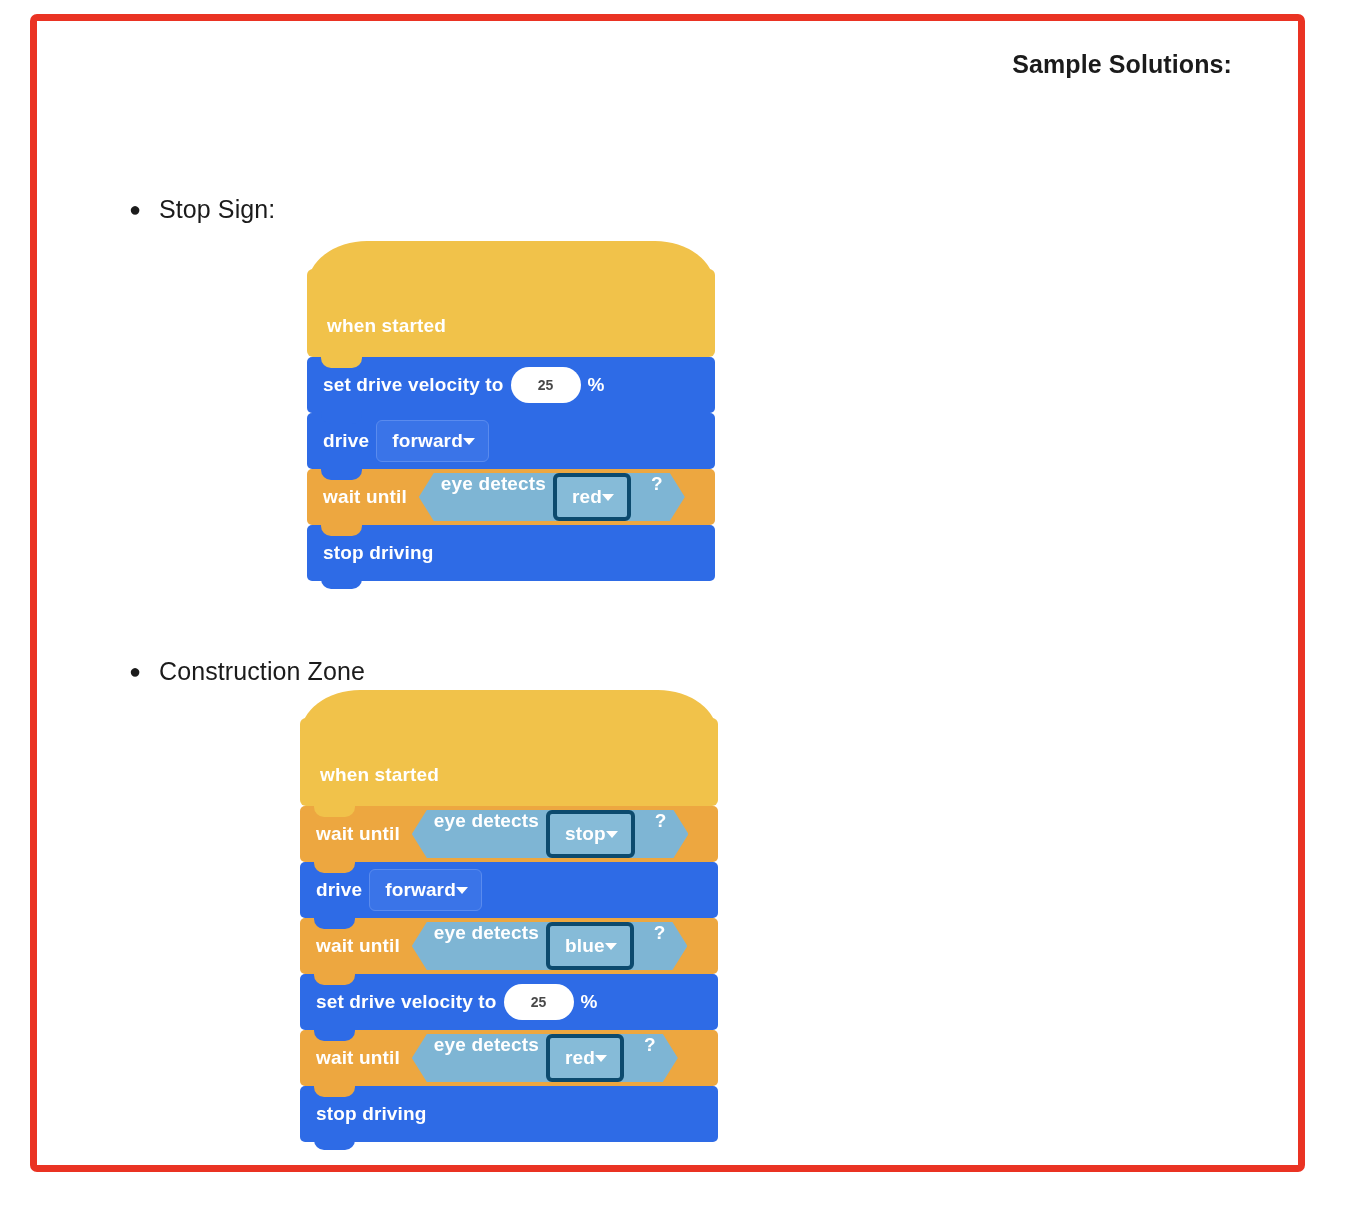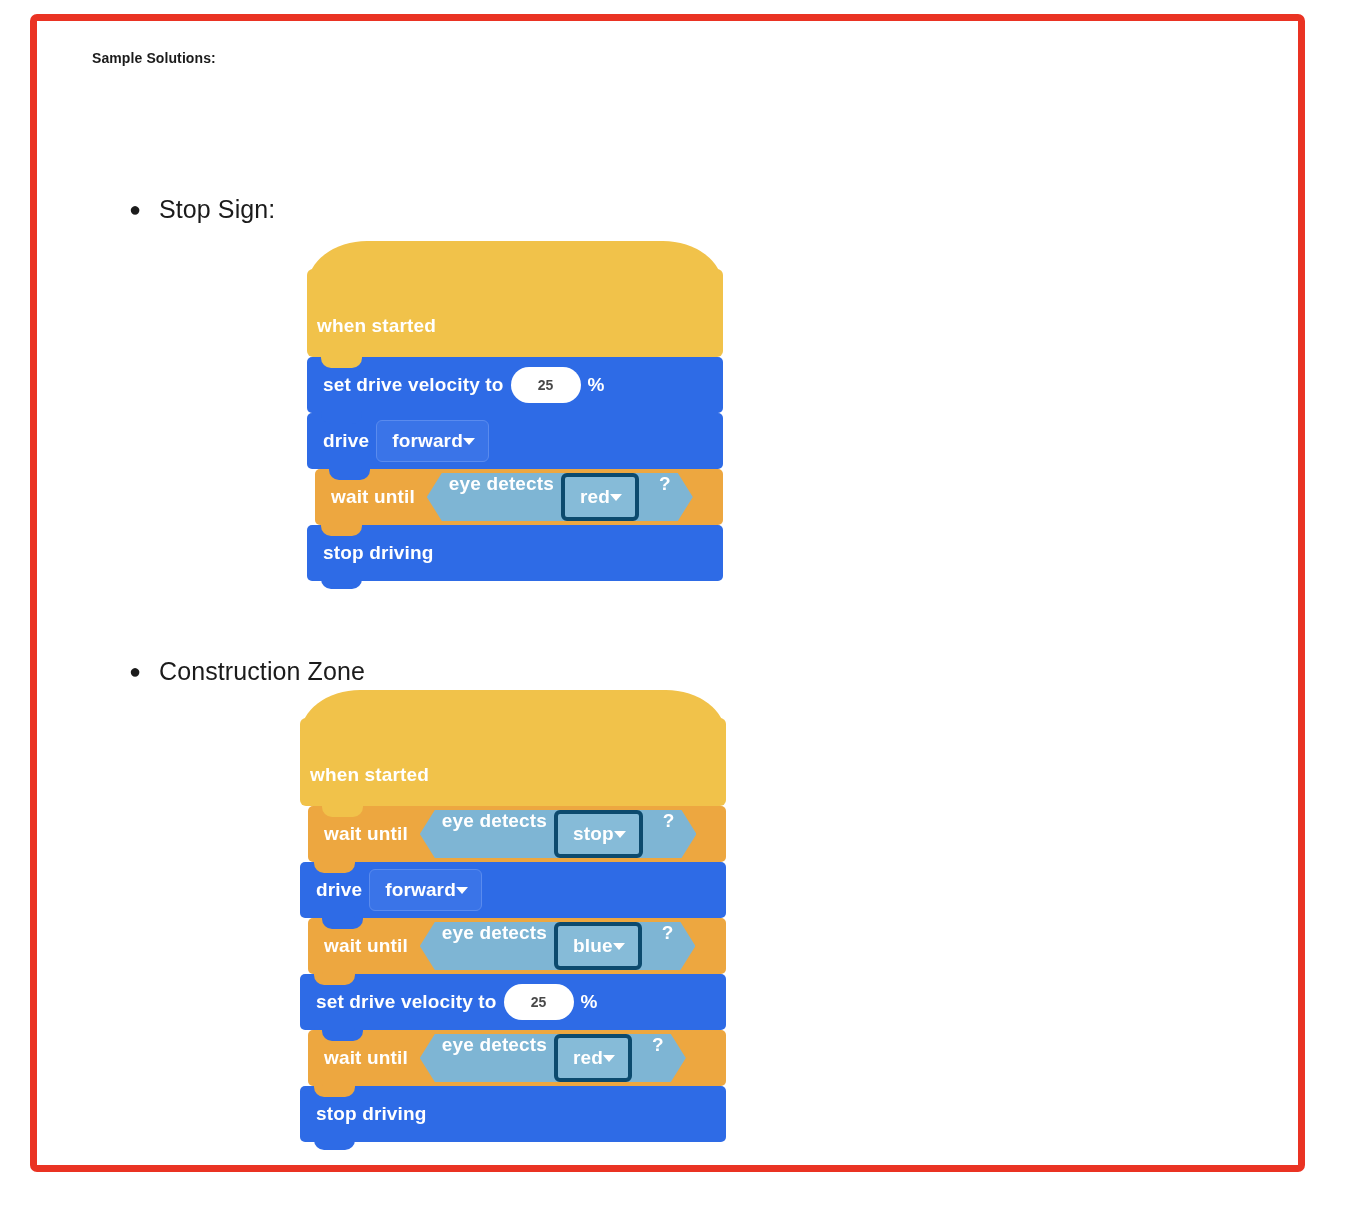--- a/index.html
+++ b/index.html
@@ -28,25 +28,26 @@
   }
 
   
   .doc-body {
     position: absolute;
     left: 55px;
     top: 29px;
     width: 1140px;
   }
   .heading {
-    font-size: 14px;
+    font-size: 25px;
     font-weight: bold;
     color: #1b1b1b;
     letter-spacing: 0.1px;
     margin: 0 0 29px 0;
+    text-align: right;
   }
   .para {
     font-size: 20.5px;
     line-height: 31px;
     color: #1f1f1f;
     margin: 0;
     letter-spacing: 0.05px;
   }
   .para b { font-weight: bold; }
 
@@ -86,21 +87,21 @@
     color: #ffffff;
     font-size: 19px;
     font-weight: bold;
     letter-spacing: 0.15px;
     white-space: nowrap;
   }
 
   
   .blk-hat {
     height: 88px;
-    padding: 0 10px;
+    padding: 0 20px;
     align-items: flex-end;
     background: #f1c24a;
     border-radius: 6px 6px 6px 6px;
   }
   .blk-hat .hat-dome {
     position: absolute;
     left: 0;
     top: -28px;
     width: 100%;
     height: 56px;
@@ -109,21 +110,21 @@
   }
   .blk-hat .blk-text { position: relative; padding-bottom: 20px; }
 
   
   .blk-cmd {
     min-height: 56px;
     padding: 0 16px;
     border-radius: 5px;
   }
   .blk-blue   { background: #2e6be6; }
-  .blk-orange { background: #eda740; margin-left: 8px; }
+  .blk-orange { background: #eda740; }
 
   
   .bump {
     position: absolute;
     left: 14px;
     bottom: -8px;
     width: 41px;
     height: 16px;
     border-radius: 0 0 10px 10px;
   }

